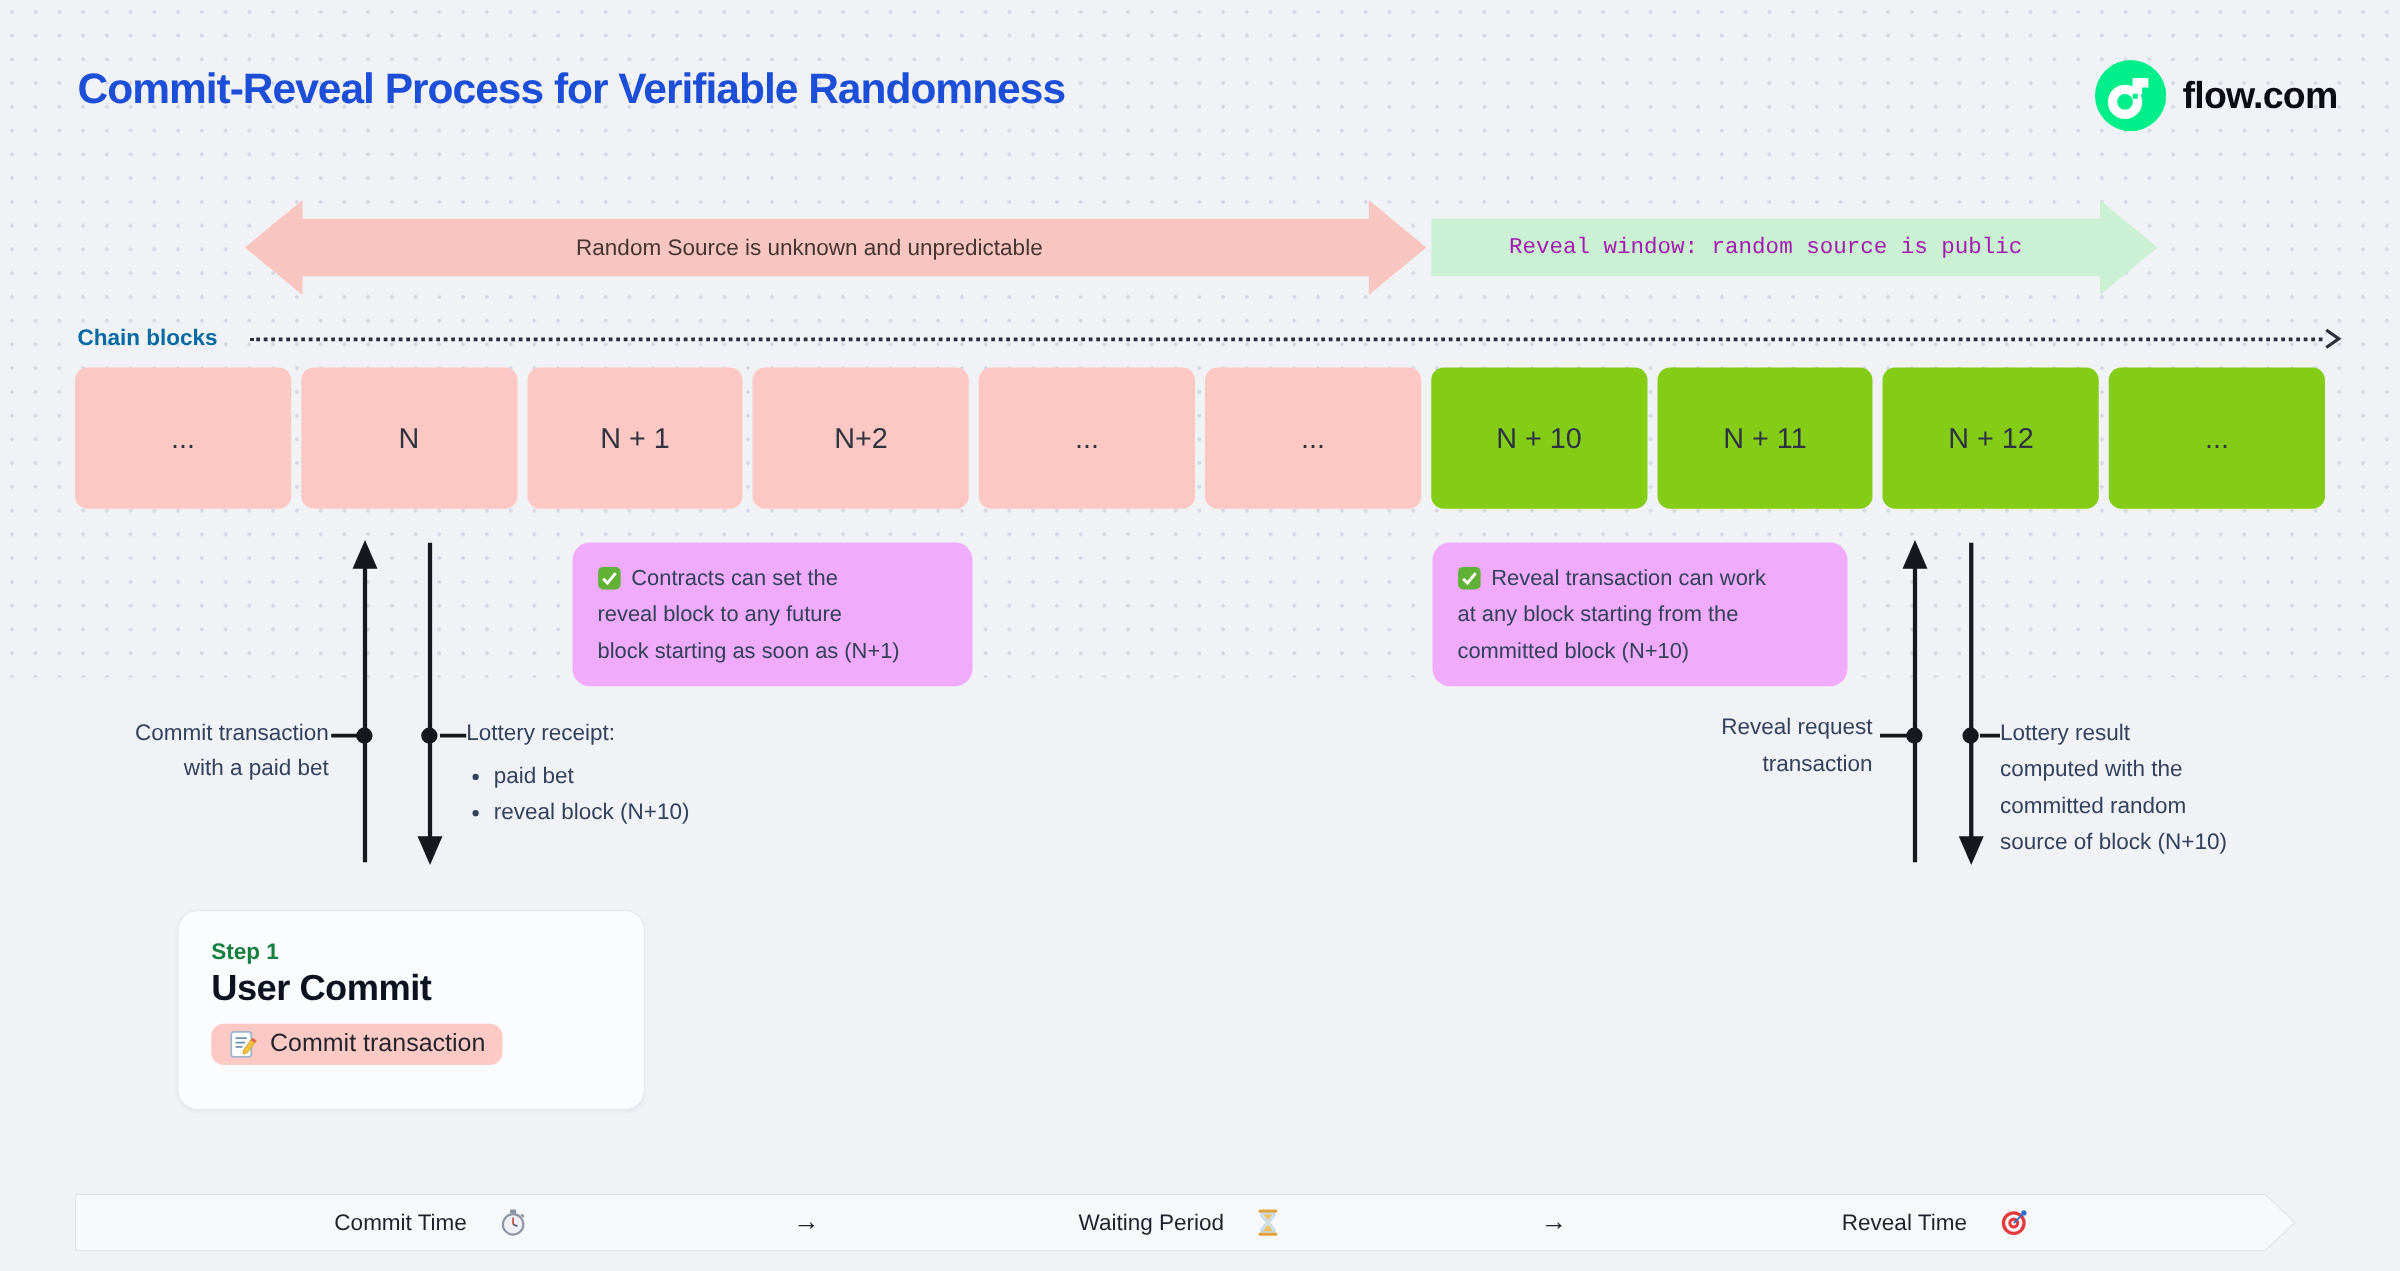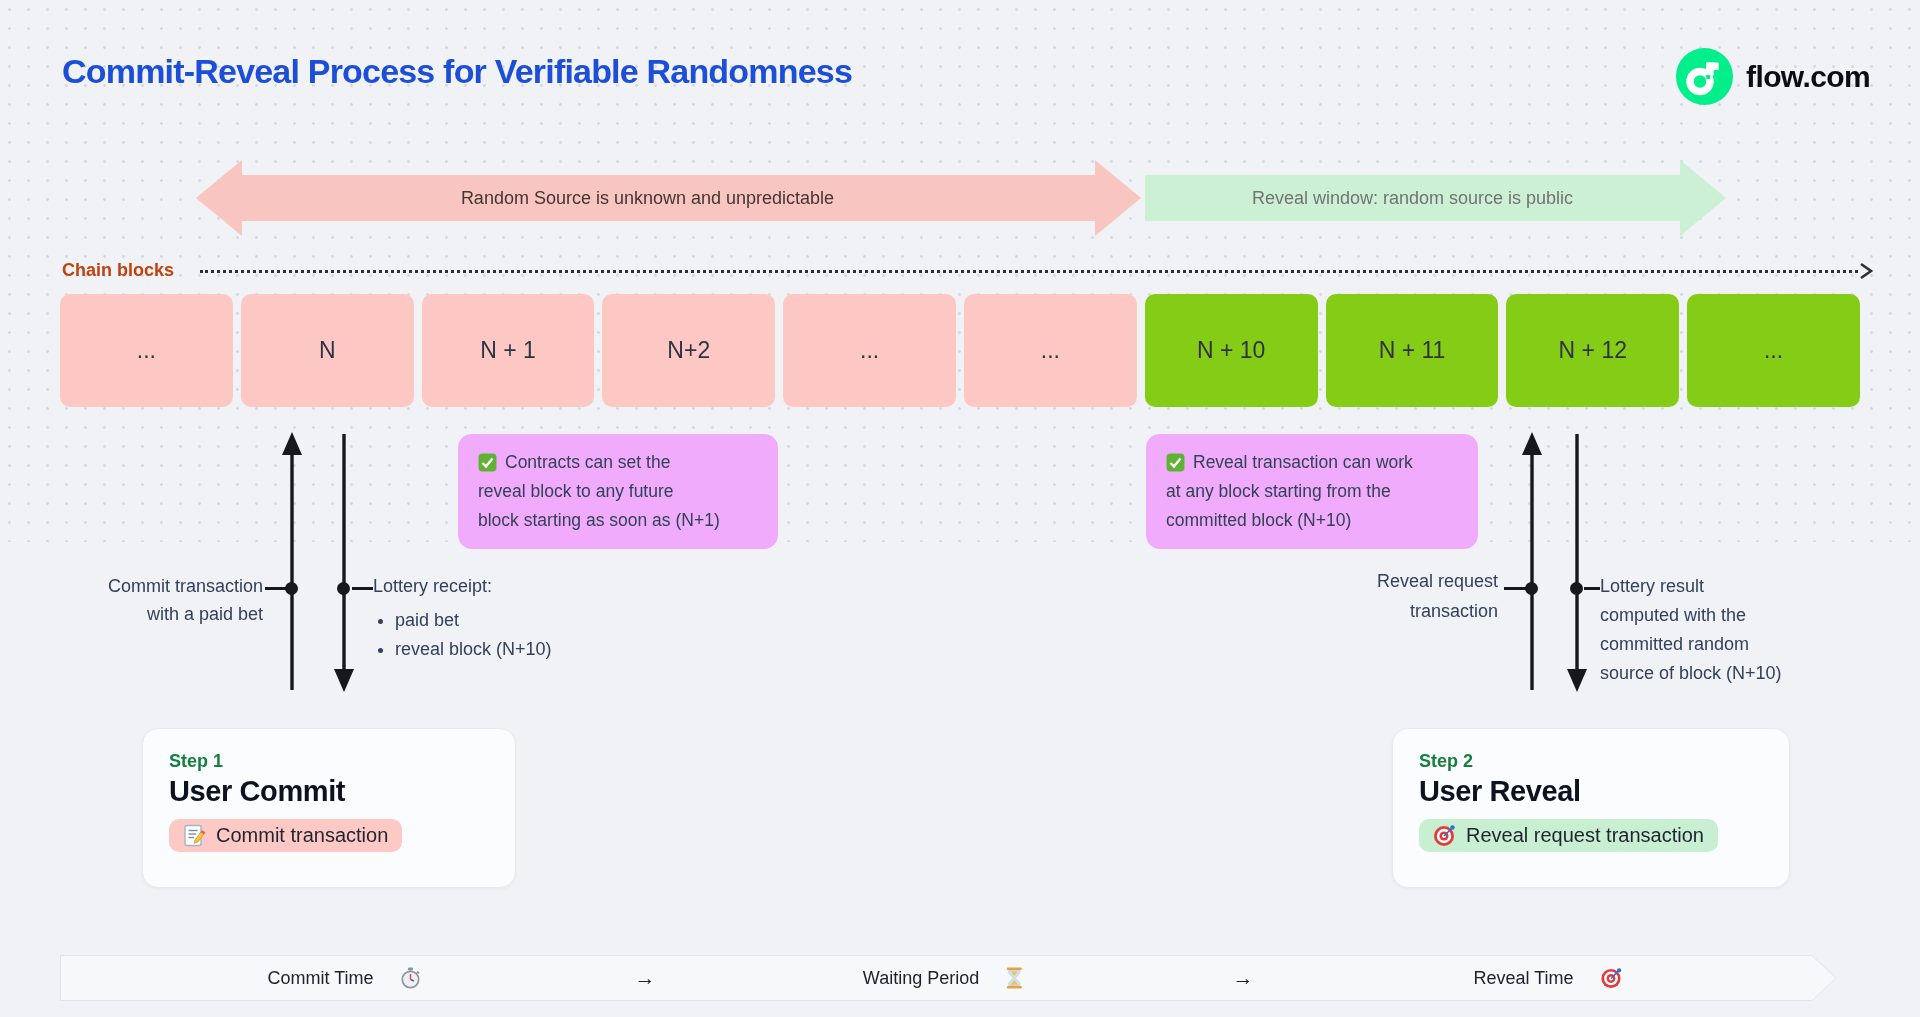--- a/index.html
+++ b/index.html
@@ -22,23 +22,23 @@
     letter-spacing:-0.8px; color:#1d4ed8;
   }
   .brand { left:1676px; top:48px; display:flex; align-items:center; gap:13px; }
   .brand-name { font-size:30px; font-weight:700; color:#0a0d13; letter-spacing:-0.6px; }
 
   .phase-label {
     top:184px; height:28px; line-height:28px; text-align:center;
     font-size:18px;
   }
   .phase-label.pink { left:242px; width:811px; color:#433632; }
-  .phase-label.green { left:1145px; width:535px; color:#737373; }
-
-  .chain-label { left:62px; top:260px; font-size:18px; font-weight:700; color:#c2410c; }
+  .phase-label.green { left:1145px; width:535px; color:#a21caf;font-family:Liberation Mono, monospace; }
+
+  .chain-label { left:62px; top:260px; font-size:18px; font-weight:700; color:#0369a1; }
   .chain-line { left:200px; top:270px; width:1658px; border-top:3px dotted #2b2f3a; }
 
   .blocks { left:60px; top:294px; width:1800px; height:113px; display:flex; gap:8px; }
   .block {
     flex:1; border-radius:10px; display:flex; align-items:center; justify-content:center;
     font-size:23px; color:#2e3342;
   }
   .block.pink { background:#fdc8c3; }
   .block.green { background:#84cc16; }
 
@@ -242,35 +242,20 @@
         <line x1="5.5" y1="6.5" x2="14.5" y2="6.5" stroke="#6e8fae" stroke-width="1.4"></line>
         <line x1="5.5" y1="10" x2="13" y2="10" stroke="#6e8fae" stroke-width="1.4"></line>
         <line x1="5.5" y1="13.5" x2="11" y2="13.5" stroke="#6e8fae" stroke-width="1.4"></line>
         <path d="M12,16 L19,6.5 L22,8.5 L15,18 L11.4,19.2 Z" fill="#f5c242" stroke="#d89b1c" stroke-width="0.8"></path>
         <path d="M19,6.5 L22,8.5 L20.7,10.2 L17.7,8.2 Z" fill="#e35d5d"></path>
       </svg>
       <span>Commit transaction</span>
     </div>
   </div>
 
-  <div class="card card2 abs">
-    <div class="eyebrow">Step 2</div>
-    <div class="card-title">User Reveal</div>
-    <div class="pill green">
-      <svg width="23" height="23" viewBox="0 0 23 23">
-        <circle cx="11" cy="12" r="10" fill="#e33b3b"></circle>
-        <circle cx="11" cy="12" r="7.2" fill="#ffffff"></circle>
-        <circle cx="11" cy="12" r="4.6" fill="#e33b3b"></circle>
-        <circle cx="11" cy="12" r="2" fill="#ffffff"></circle>
-        <line x1="11" y1="12" x2="19.5" y2="3.5" stroke="#2f6fd0" stroke-width="1.6"></line>
-        <circle cx="19.5" cy="3.5" r="2.2" fill="#2f6fd0"></circle>
-      </svg>
-      <span>Reveal request transaction</span>
-    </div>
-  </div>
 
   <div class="timeline-bar abs"></div>
   <svg class="abs" style="left:1811px; top:954px;" width="27" height="48">
     <path d="M0,0.5 L25,24 L0,47.5" fill="#f7f8fa" stroke="#e2e4ea" stroke-width="1"></path>
   </svg>
 
   <div class="tl-item abs" style="left:344px;">
     <span>Commit Time</span>
     <svg width="20" height="22" viewBox="0 0 20 22">
       <rect x="7.5" y="0.5" width="5" height="3" rx="1" fill="#8e95a3"></rect>

